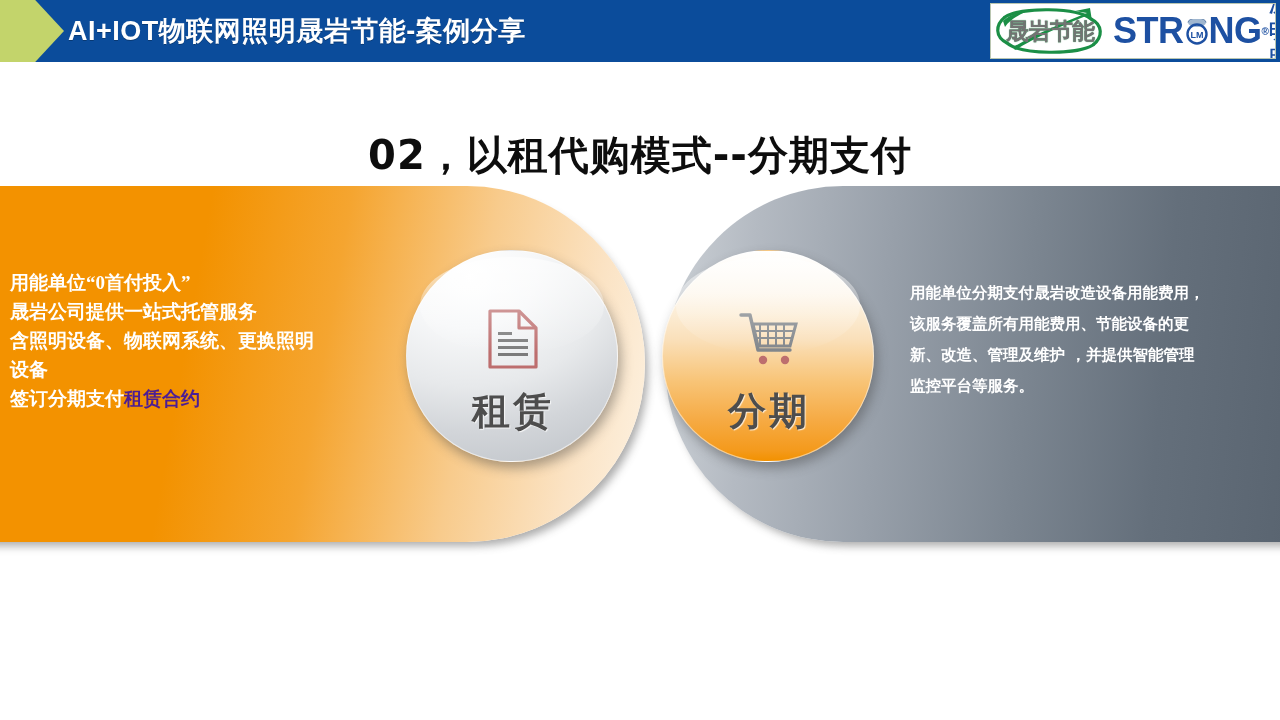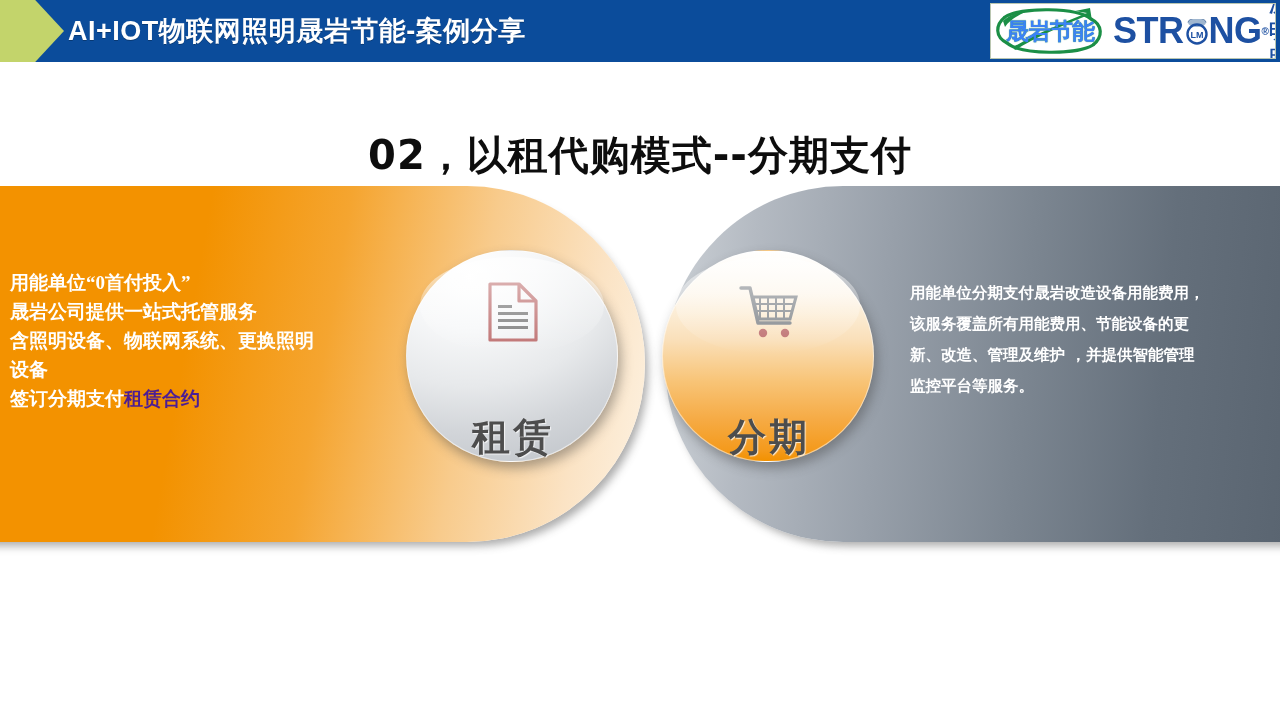--- a/index.html
+++ b/index.html
@@ -46,21 +46,21 @@
     box-sizing:border-box;
     overflow:hidden;
   }
   .logo-mark{
     position:relative;width:118px;height:52px;flex:0 0 118px;
     display:flex;align-items:center;justify-content:center;
   }
   .logo-swoosh{position:absolute;left:0;top:0;width:118px;height:52px;}
   .logo-cn{
     position:relative;
-    font-size:23px;font-weight:bold;color:#3b82f6;
+    font-size:23px;font-weight:bold;color:#737373;
     letter-spacing:-1px;z-index:3;
     text-shadow:0 0 1px #12883f;
   }
   .logo-strong-wrap{
     position:relative;display:flex;align-items:center;
     margin-left:4px;
   }
   .logo-strong{
     font-size:36px;font-weight:bold;color:#1d50a2;
     letter-spacing:-0.5px;font-family:"Liberation Sans",sans-serif;
@@ -102,21 +102,21 @@
     box-shadow:4px 7px 9px -3px rgba(70,70,70,.45);
   }
 
   
   .bubble{
     position:absolute;width:212px;height:212px;border-radius:50%;
     box-shadow:3px 6px 12px rgba(60,60,60,.42);
   }
   .bubble-inner{
     position:absolute;left:0;top:0;width:212px;height:212px;border-radius:50%;
-    display:flex;flex-direction:column;align-items:center;justify-content:space-between;
+    display:flex;flex-direction:column;align-items:center;justify-content:center;
   }
   .bubble-left{
     left:406px;top:250px;
     background:
       radial-gradient(120% 95% at 30% 12%, #ffffff 0%, #f7f8f9 26%, #e7e9eb 55%, #d2d5d9 78%, #c3c7cc 100%);
     border:1px solid rgba(255,255,255,.55);
     box-sizing:border-box;
   }
   .bubble-right{
     left:662px;top:250px;

